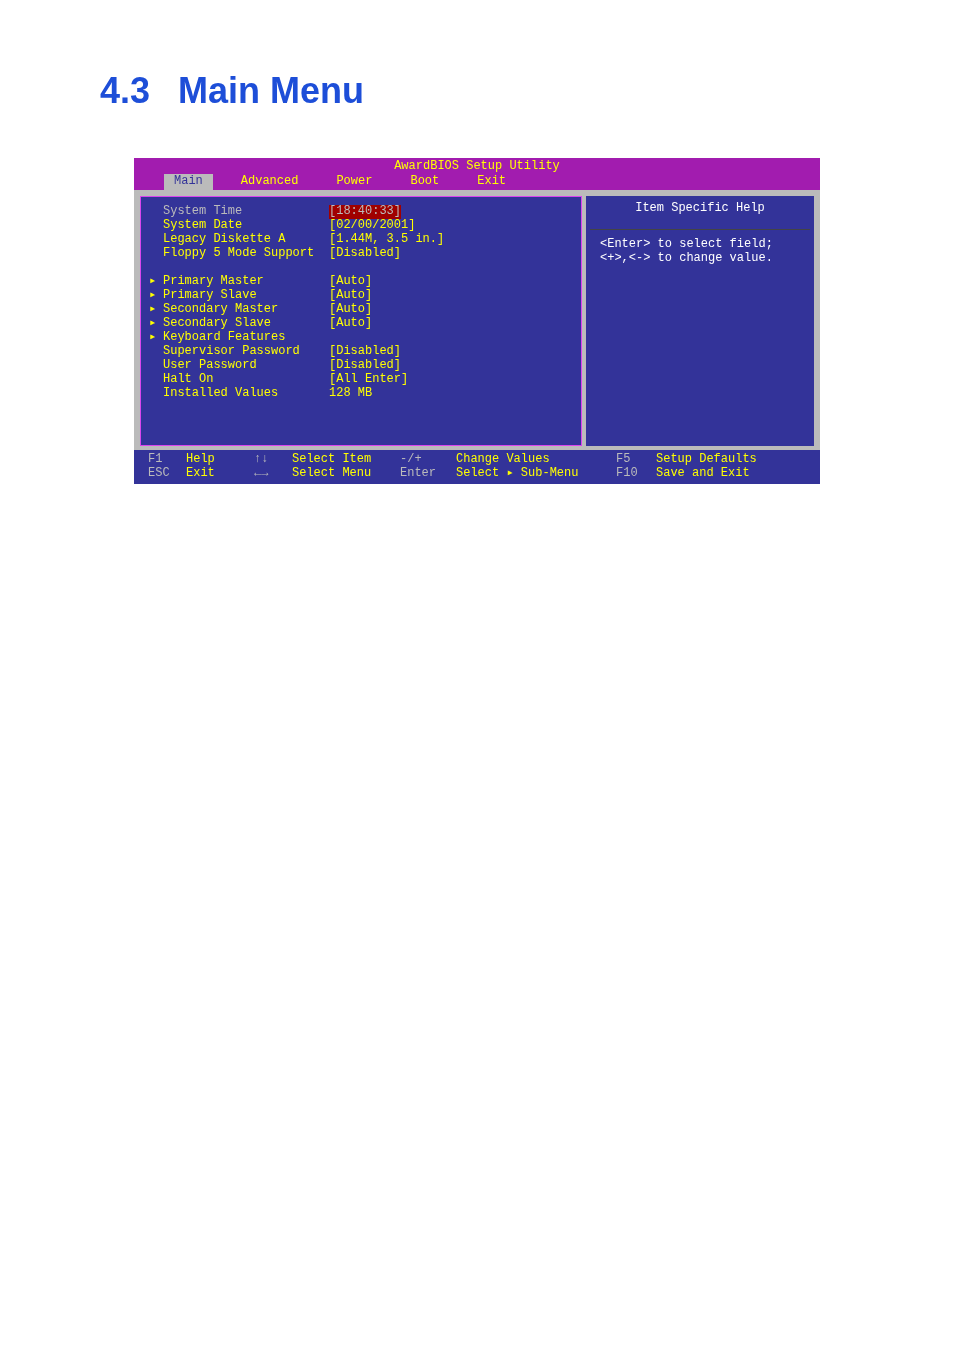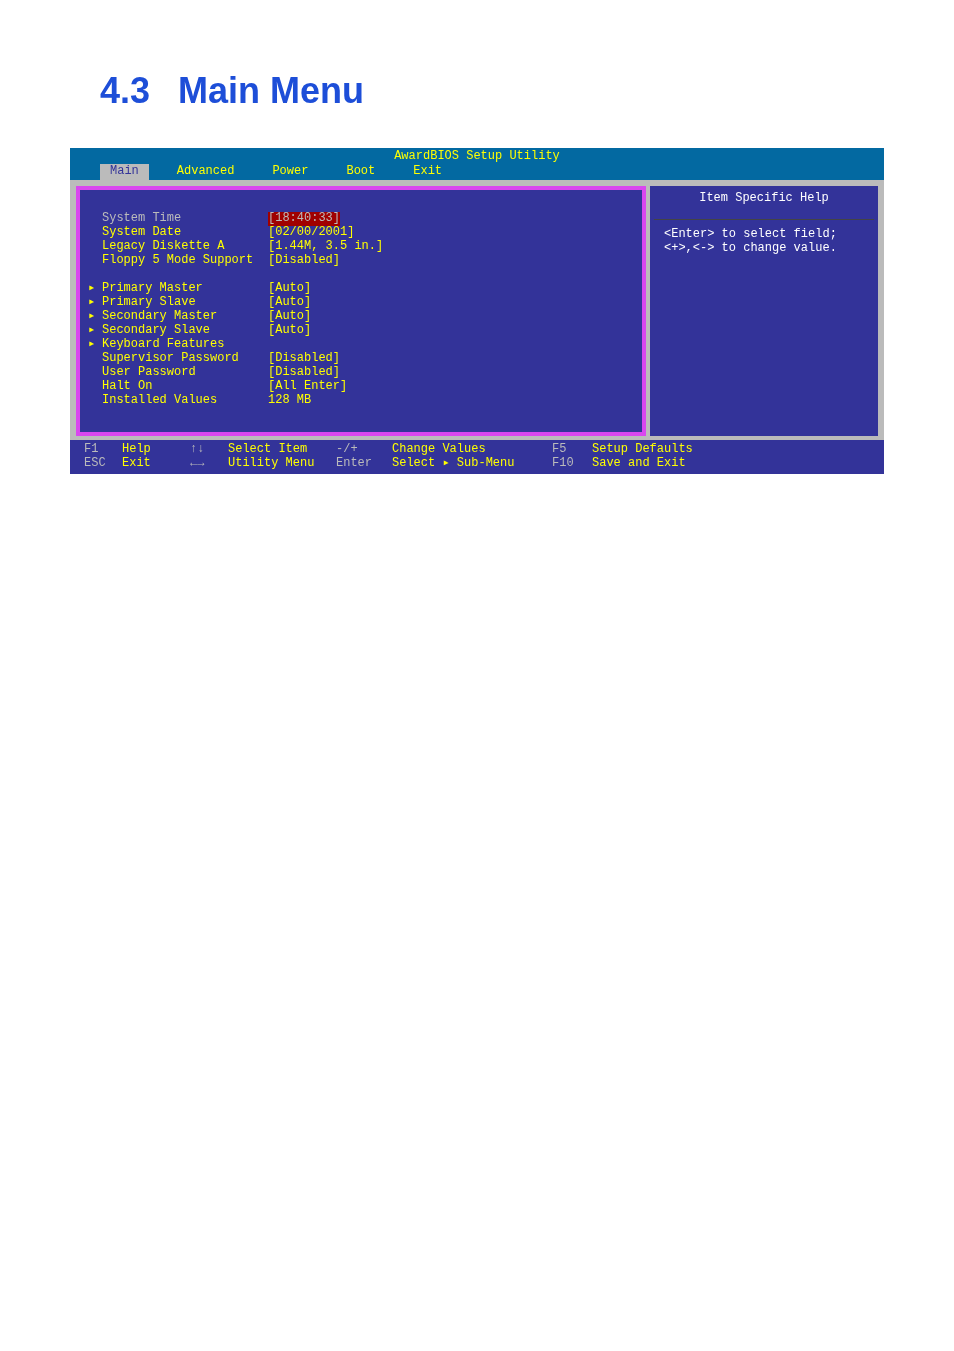--- a/index.html
+++ b/index.html
@@ -13,23 +13,23 @@
       font-size: 36px;
       font-weight: 900;
       color: #1d4ed8;
       margin: 70px 0 0 100px;
       font-family: "Arial Black", Arial, sans-serif;
     }
     .page-heading .num {
       margin-right: 28px;
     }
     .bios {
-      width: 814px;
-      margin: 36px auto 0;
-      background: #0369a1;
+      width: 686px;
+      margin: 46px auto 0;
+      background: #a21caf;
       font-family: "Courier New", monospace;
       font-size: 12px;
       color: #fff;
       line-height: 1.15;
     }
     .bios-title {
       color: #ffff00;
       text-align: center;
       padding: 2px 0 0;
     }
@@ -49,23 +49,23 @@
     .bios-body {
       display: flex;
       background: #bbbbbb;
       border: 2px solid #bbbbbb;
       border-bottom: none;
     }
     .fields-panel {
       flex: 1;
       background: #333399;
       margin: 4px 2px 4px 4px;
-      padding: 22px 8px;
+      padding: 8px 8px;
       min-height: 250px;
-      border: 4px solid #d946ef;
+      border: 1px solid #d946ef;
       box-shadow: inset 0 0 0 1px #bbbbbb00;
     }
     
     .help-panel2 {
       width: 228px;
       background: #333399;
       margin: 4px 4px 4px 2px;
       padding: 4px 14px;
     }
     .help-heading {
@@ -205,19 +205,19 @@
     <span class="fk">↑↓</span>
     <span class="fa">Select Item</span>
     <span class="fk">-/+</span>
     <span class="fa">Change Values</span>
     <span class="fk">F5</span>
     <span class="fa">Setup Defaults</span>
 
     <span class="fk">ESC</span>
     <span class="fa">Exit</span>
     <span class="fk">←→</span>
-    <span class="fa">Utility Menu</span>
+    <span class="fa">Select Menu</span>
     <span class="fk">Enter</span>
     <span class="fa">Select ▸ Sub-Menu</span>
     <span class="fk">F10</span>
     <span class="fa">Save and Exit</span>
   </div>
 </div>
 
 </body></html>

